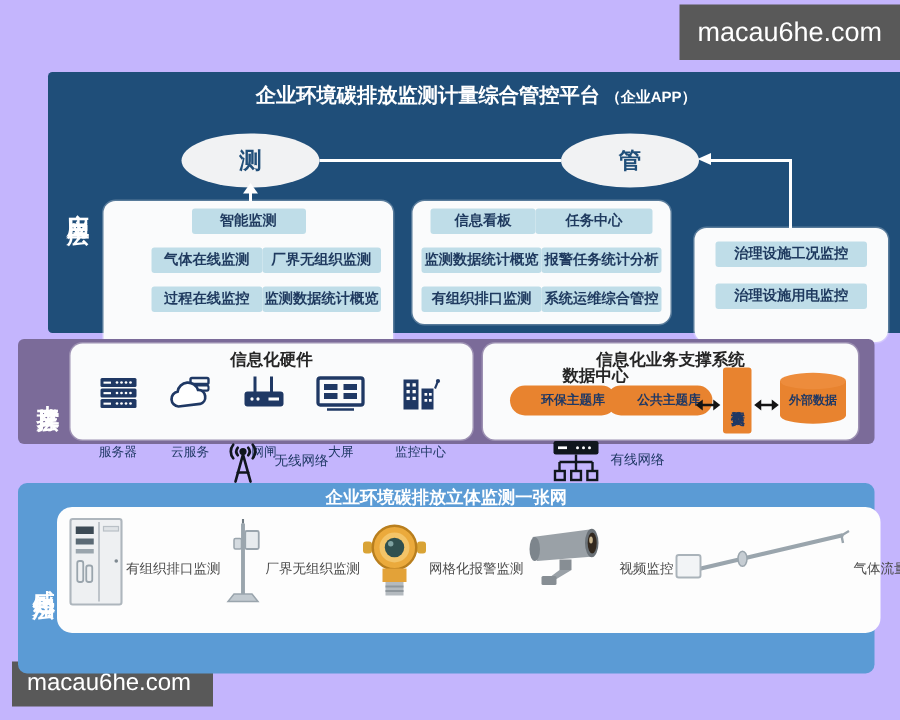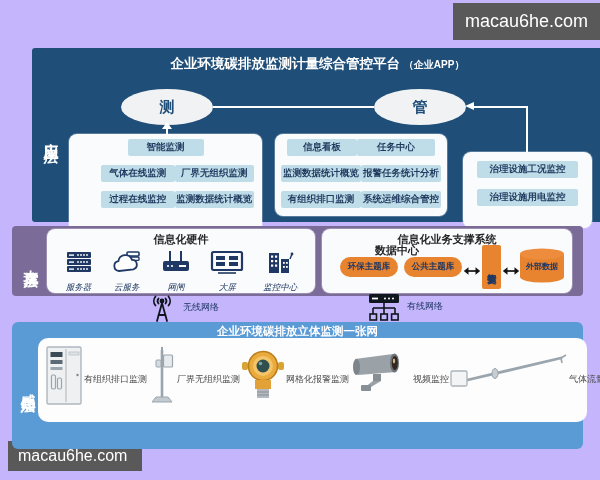--- a/index.html
+++ b/index.html
@@ -45,25 +45,25 @@
   .panel-gov .pbox.g1{margin-top:9px;}
   .panel-gov .pbox.g2{margin-top:11px;}
 
   
   .support-layer{left:12px;top:226px;width:571px;height:70px;background:#7B6B99;border-radius:4px;}
   .support-label{left:12px;top:50%;transform:translateY(-50%);letter-spacing:2px;}
   .hw-panel{left:35px;top:3px;width:268px;height:64px;}
   .sp-title{width:100%;text-align:center;font-size:11px;font-weight:bold;color:#262626;margin-top:3px;}
   .hw-row{display:flex;justify-content:space-around;align-items:flex-end;padding:2px 8px 0 8px;}
   .hw-item{display:flex;flex-direction:column;align-items:center;}
-  .hw-item .lbl{font-size:8.5px;color:#1F3864;margin-top:3px;white-space:nowrap;font-style:italic;}
+  .hw-item .lbl{font-size:8.5px;color:#1F3864;margin-top:16px;white-space:nowrap;}
   .biz-panel{left:310px;top:3px;width:250px;height:64px;}
   .dc-label{left:53px;top:14px;font-size:11px;font-weight:bold;color:#262626;}
   .pill{width:58px;height:20px;background:#E8832F;border-radius:10px;color:#1F3864;font-size:8.5px;
-        font-weight:bold;display:flex;align-items:center;justify-content:center;white-space:nowrap;}
+        font-weight:bold;display:flex;align-items:center;justify-content:center;white-space:nowrap;padding-left:13px;}
   .exchange{left:160px;top:16px;width:19px;height:44px;background:#E8832F;border-radius:2px;color:#1F3864;
             font-size:9px;font-weight:bold;writing-mode:vertical-rl;text-orientation:upright;
             display:flex;align-items:center;justify-content:center;line-height:1;}
   .cylinder{left:197px;top:19px;width:46px;height:36px;}
   .cyl-label{left:0;top:0;width:100%;height:100%;display:flex;align-items:center;justify-content:center;
              color:#1F3864;font-size:8px;font-weight:bold;}
 
   
   .net-label{font-size:9px;color:#1F3864;white-space:nowrap;}
 

